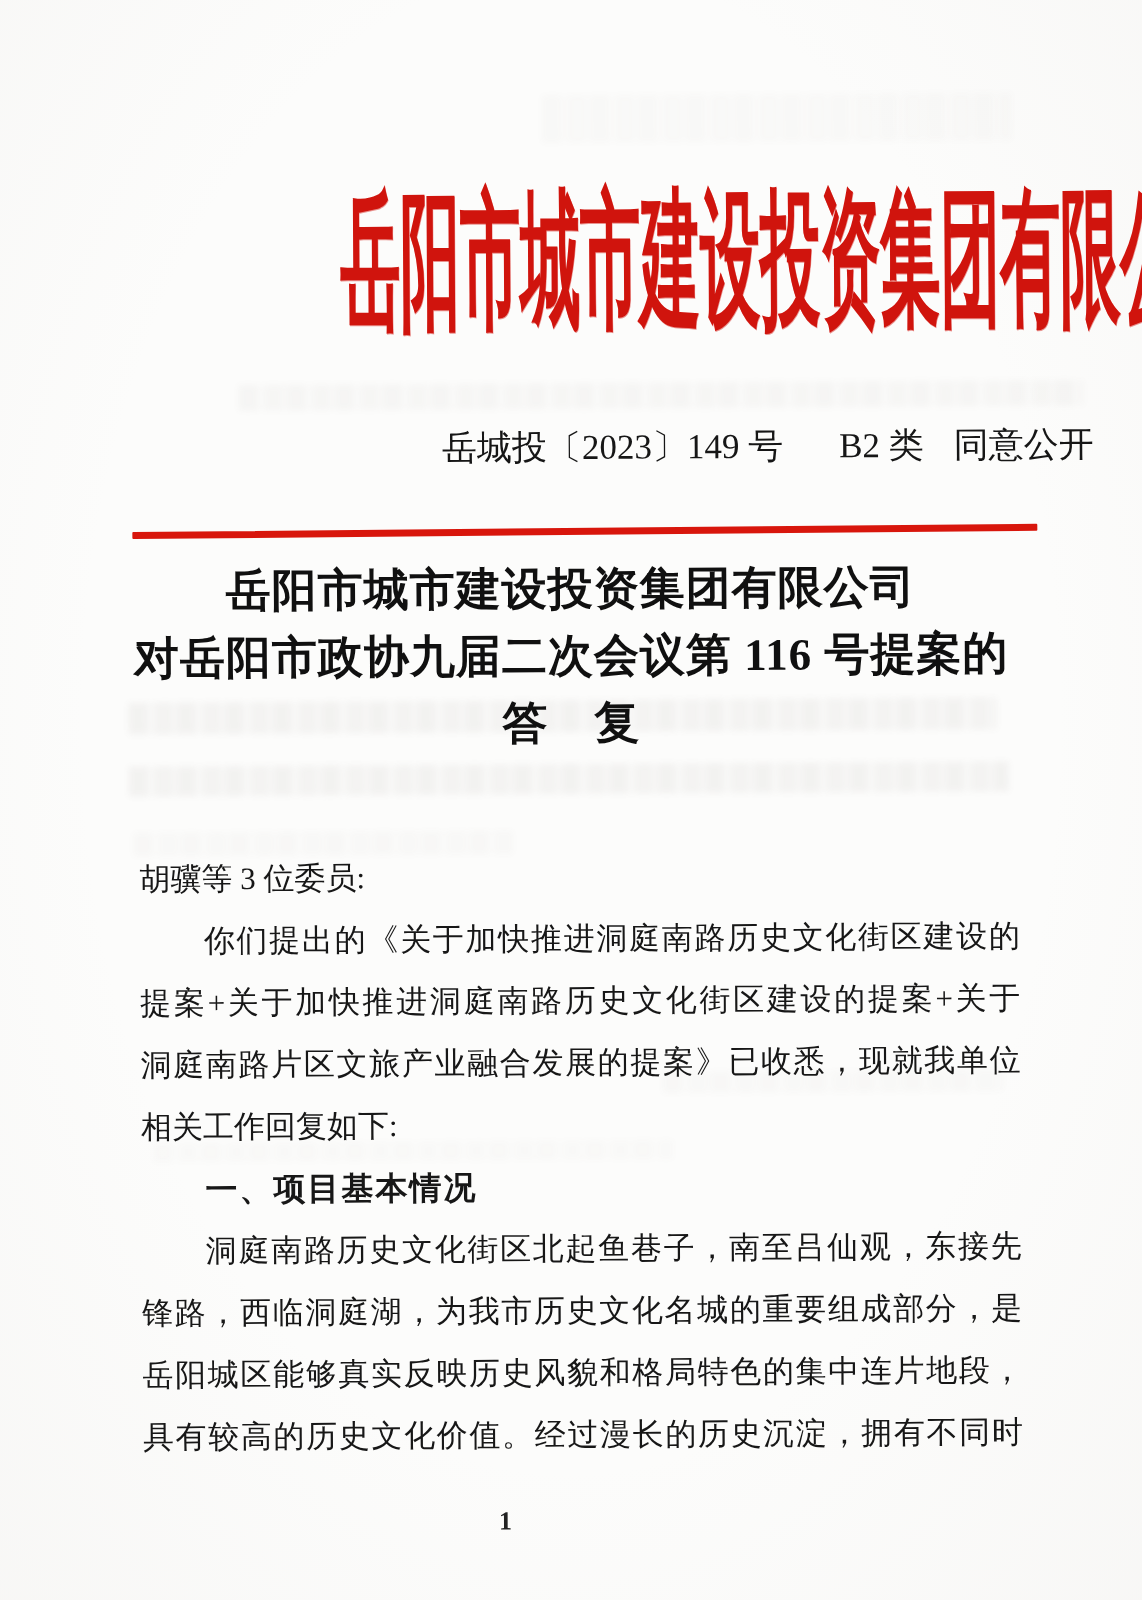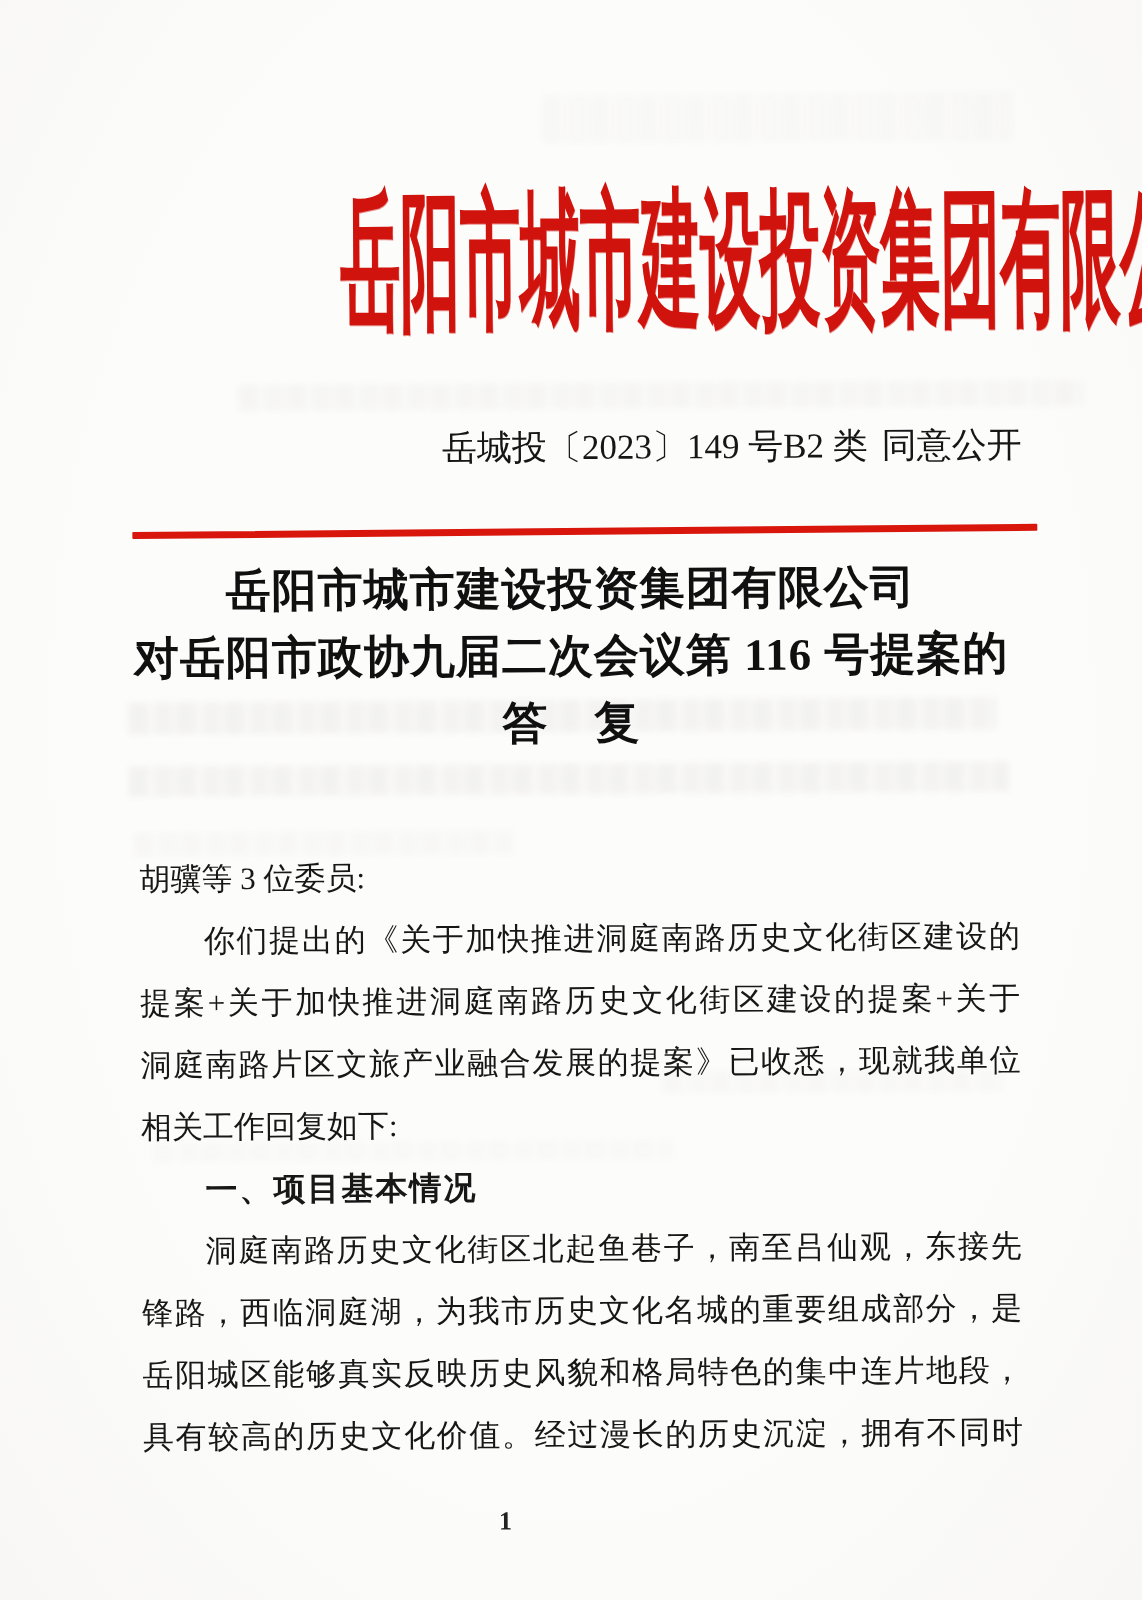--- a/index.html
+++ b/index.html
@@ -40,22 +40,22 @@
   
   .docnum-line {
     position: absolute;
     top: 424px; left: 443px;
     display: flex;
     align-items: baseline;
     font-size: 35px;
     white-space: nowrap;
     color: #161616;
   }
-  .docnum-line .cls { }
-  .docnum-line .pub { margin-left: 14px; }
+  .docnum-line .cls { margin-left: 56px; }
+  .docnum-line .pub { margin-left: 30px; }
   
   .red-rule {
     position: absolute;
     top: 528px; left: 133px;
     width: 905px; height: 7px;
     background: #d8160c;
     transform: rotate(-0.18deg);
     border-radius: 1px;
   }
   

